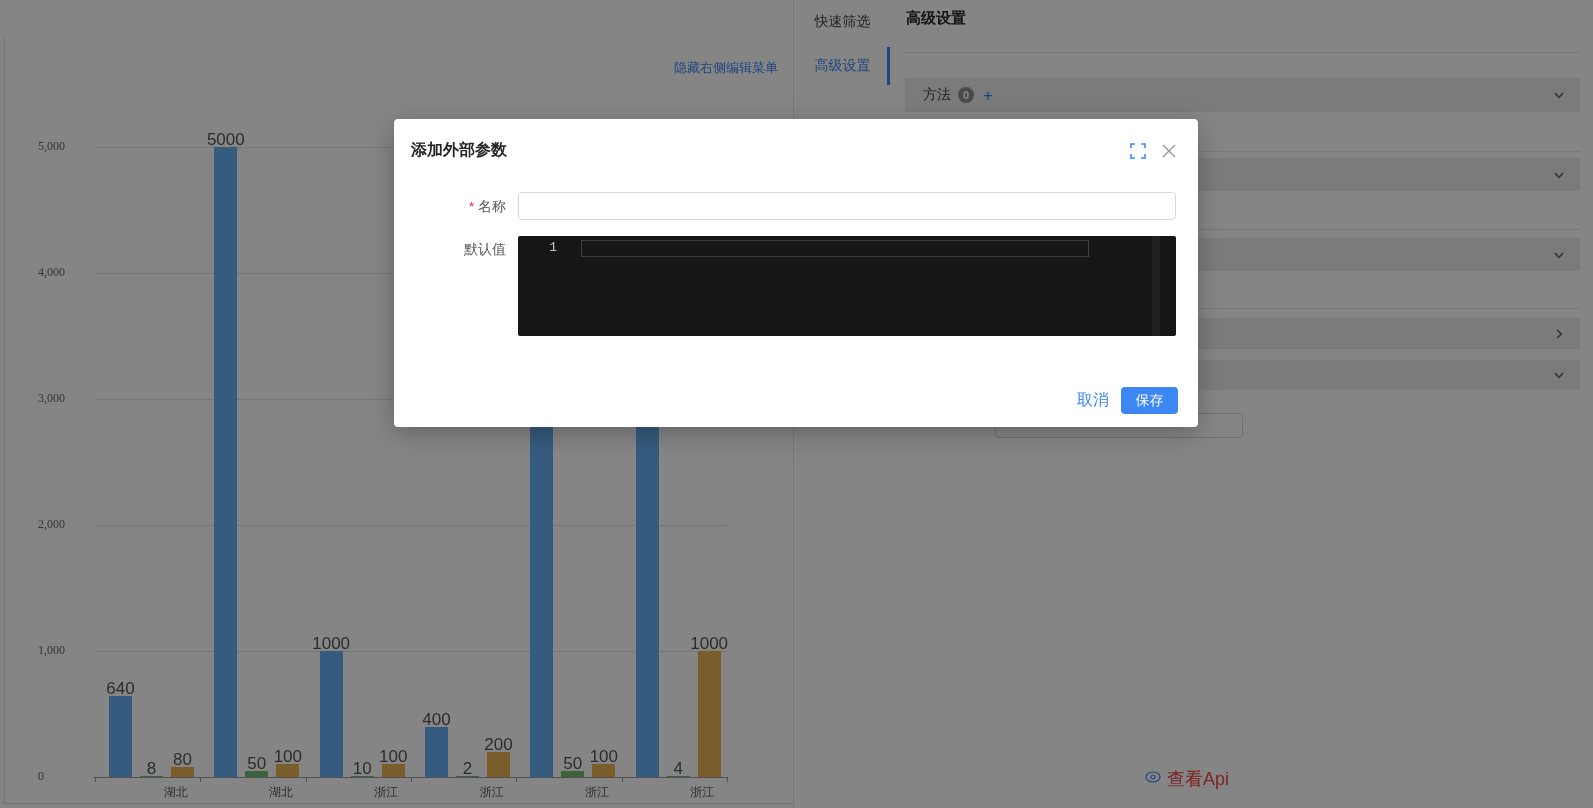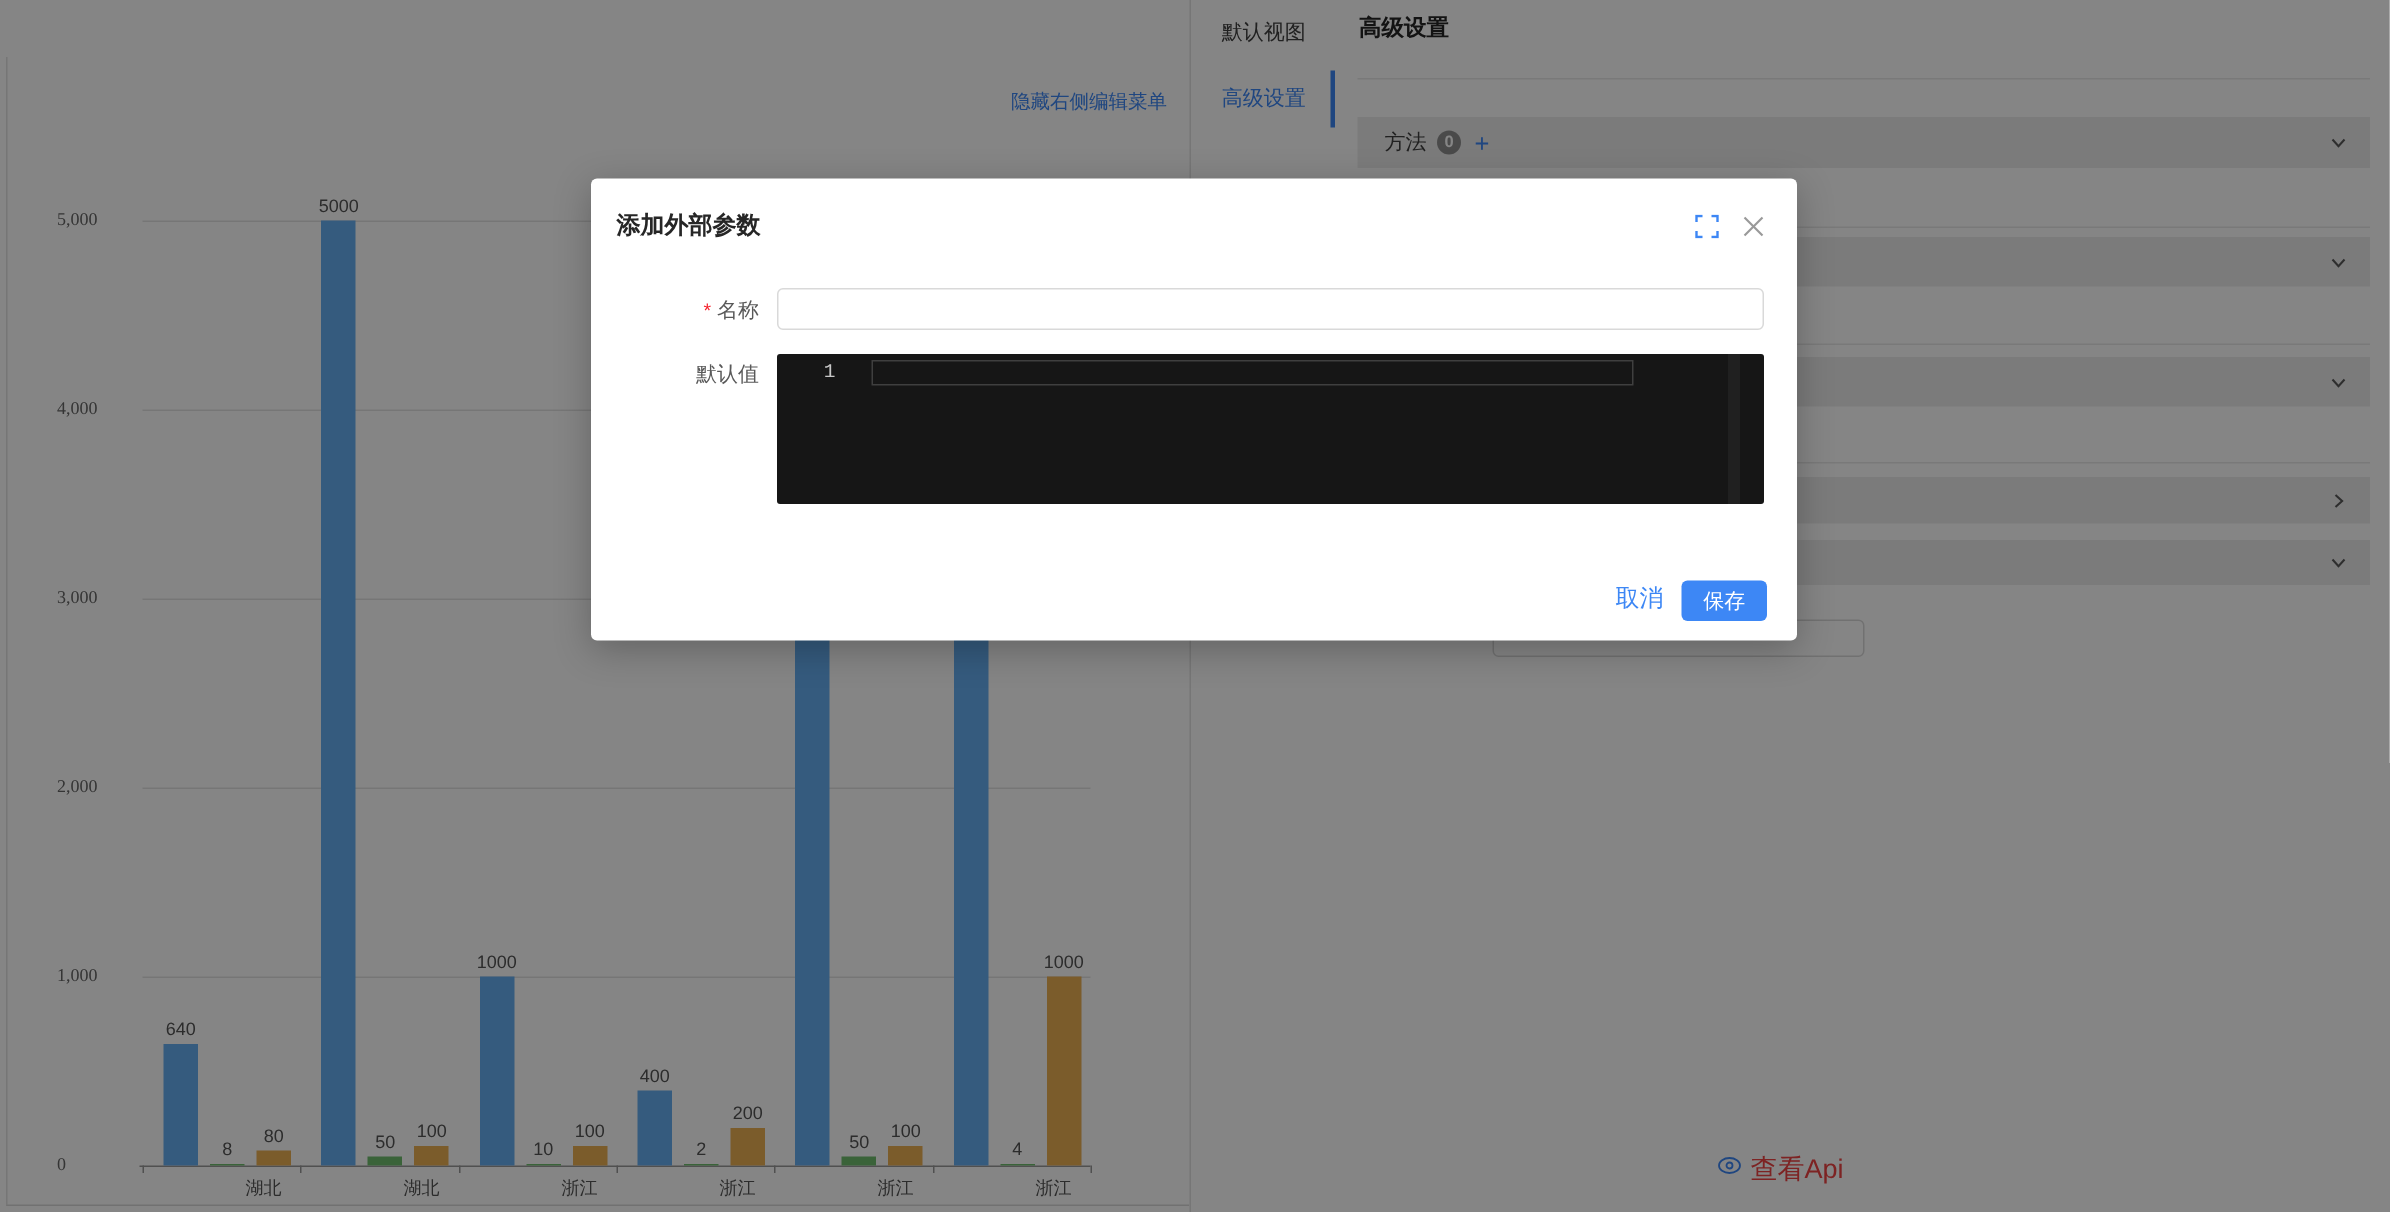--- a/index.html
+++ b/index.html
@@ -16,21 +16,21 @@
   .card{position:absolute;left:4px;top:38px;width:789px;height:766px;background:#fff;
         border-left:1px solid #e2e2e2;border-bottom:1px solid #d9d9d9;box-sizing:border-box;}
   .hide-link{position:absolute;right:15px;top:21px;font-size:13px;color:#3d87f5;cursor:pointer;}
 
   #chart{position:absolute;left:0;top:0;width:793px;height:808px;pointer-events:none;}
   .ytick{position:absolute;width:52px;text-align:left;font-size:12px;color:#666;font-family:Liberation Serif, serif;}
   .gridline{position:absolute;height:1px;background:#e3e3e3;}
   .xaxis{position:absolute;height:1px;background:#9a9a9a;}
   .xtick{position:absolute;width:1px;height:5px;background:#9a9a9a;}
   .bar{position:absolute;}
-  .bar-label{position:absolute;width:60px;text-align:center;font-size:12px;color:#555;}
+  .bar-label{position:absolute;width:60px;text-align:center;font-size:17px;color:#555;}
   .cat-label{position:absolute;width:80px;text-align:right;font-size:12px;color:#555;}
 
   .sidestrip{position:absolute;left:793px;top:0;width:97px;height:808px;background:#fff;
              border-left:1px solid #e2e2e2;box-sizing:border-box;}
   .side-tab{position:absolute;left:0;width:97px;height:44px;display:flex;align-items:center;
             justify-content:center;font-size:14px;color:#404040;cursor:pointer;}
   .side-tab.active{color:#3d87f5;}
   .side-ind{position:absolute;right:0;top:3px;bottom:3px;width:4px;background:#3d87f5;}
 
   .panel{position:absolute;left:890px;top:0;width:703px;height:808px;background:#fff;}
@@ -143,21 +143,21 @@
       <div class="bar-label" style="left: 363.16px; top: 747px;">100</div>
       <div class="bar" style="left: 486.99px; top: 752px; width: 23px; height: 25px; background: rgb(236, 176, 84);"></div>
       <div class="bar-label" style="left: 468.49px; top: 735px;">200</div>
       <div class="bar" style="left: 592.32px; top: 764px; width: 23px; height: 13px; background: rgb(236, 176, 84);"></div>
       <div class="bar-label" style="left: 573.82px; top: 747px;">100</div>
       <div class="bar" style="left: 697.65px; top: 651px; width: 23px; height: 126px; background: rgb(236, 176, 84);"></div>
       <div class="bar-label" style="left: 679.15px; top: 634px;">1000</div>
     </div>
 
   <div class="sidestrip" id="sideTabs">
-      <div class="side-tab" style="top: 0px;">默认视图</div>
+      <div class="side-tab" style="top: 0px;">快速筛选</div>
       <div class="side-tab active" style="top: 44px;">高级设置<div class="side-ind"></div></div>
     </div>
 
   <div class="panel">
     <div class="panel-title">高级设置</div>
     <div class="panel-divider" style="top:52px"></div>
 
     <div class="sec-bar" style="top:78px;height:34px">
       <span class="sec-label">方法</span>
       <span class="badge">0</span>

